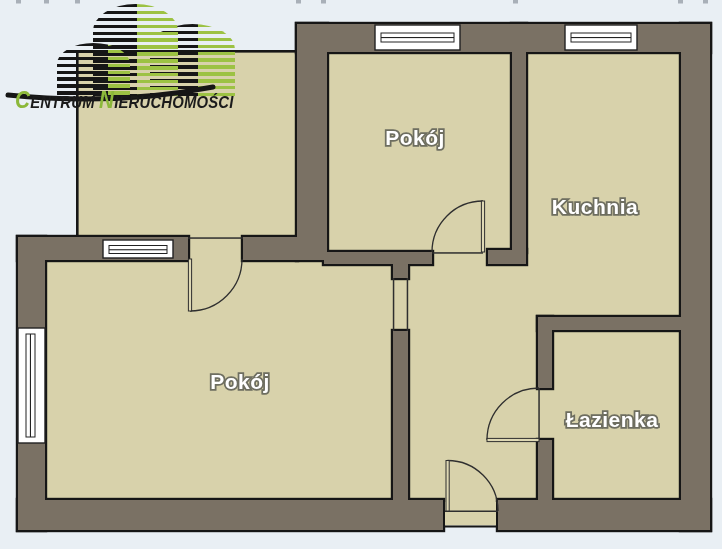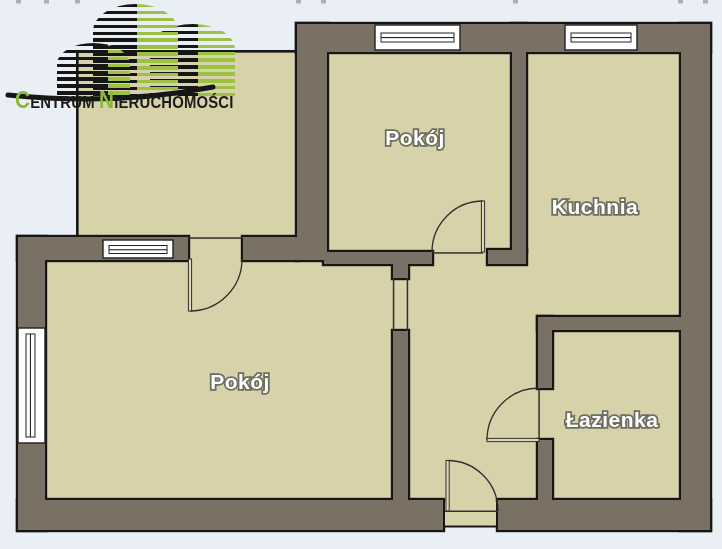--- a/index.html
+++ b/index.html
@@ -1,21 +1,21 @@
 <!DOCTYPE html>
 <html><head>
 <meta charset="utf-8">
 <style>
   html,body{margin:0;padding:0;background:#e9eff4;}
   .canvas{position:relative;width:722px;height:549px;background:#e9eff4;overflow:hidden;
           font-family:"Liberation Sans",sans-serif;}
   .plan-svg{position:absolute;left:0;top:0;z-index:1;}
 
   
-  .logo{position:absolute;left:0;top:0;width:260px;height:125px;z-index:5;}
+  .logo{position:absolute;left:0;top:0;width:260px;height:125px;z-index:5;font-style:italic;}
   .bldg{position:absolute;overflow:hidden;}
   .bldg .stripes{position:absolute;top:0;bottom:0;
         background:repeating-linear-gradient(to bottom,#161616 0 3.4px,rgba(0,0,0,0) 3.4px 6.9px);}
   .bldg .stripes.green{background:repeating-linear-gradient(to bottom,#9cc243 0 3.4px,rgba(0,0,0,0) 3.4px 6.9px);}
   .bldg-right{left:150px;top:24px;width:85px;height:72px;border-radius:44px 44px 0 0/26px 26px 0 0;}
   .bldg-mid  {left:93px; top:4px; width:85px;height:92px;border-radius:44px 44px 0 0/28px 28px 0 0;}
   .bldg-left {left:57px; top:43px;width:73px;height:53px;border-radius:38px 38px 0 0/22px 22px 0 0;}
   .swoosh{position:absolute;left:0;top:78px;}
   .brand{position:absolute;left:15px;top:87px;white-space:nowrap;
          transform:scaleX(0.9);transform-origin:left bottom;

